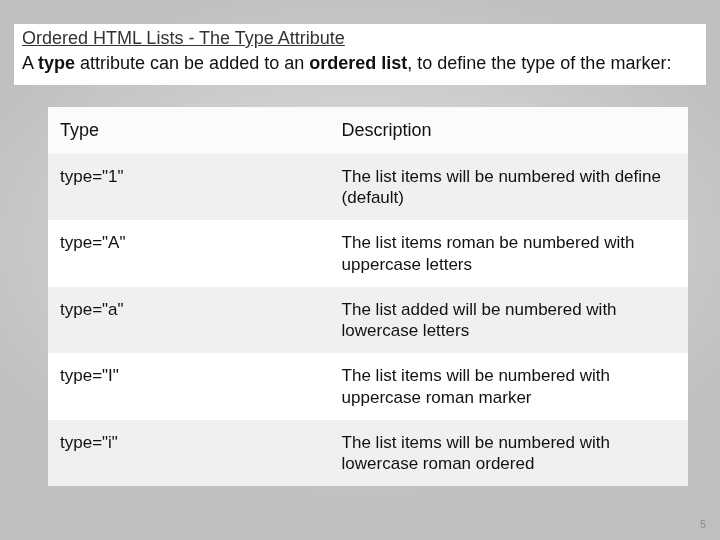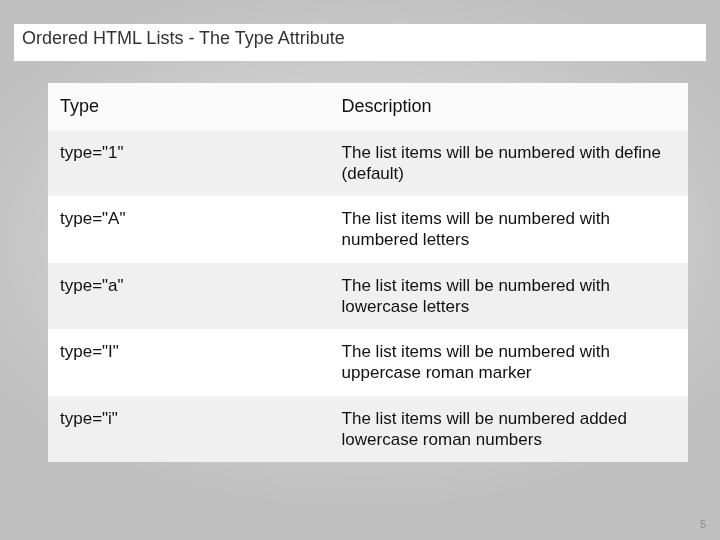--- a/index.html
+++ b/index.html
@@ -25,20 +25,21 @@
   .header-box {
     background: #ffffff;
     padding: 4px 8px 10px 8px;
     margin: 0 0 22px 0;
   }
   .title {
     font-family: Verdana, Geneva, sans-serif;
     font-size: 18px;
     color: #333;
     margin: 0 0 2px 0;
+    text-decoration: underline;
   }
   .subtitle {
     font-family: Verdana, Geneva, sans-serif;
     font-size: 18px;
     color: #111;
     line-height: 1.35;
   }
   .subtitle .b { font-weight: 700; }
   table.type-table {
     border-collapse: collapse;
@@ -72,45 +73,48 @@
     color: #8a8a8a;
   }
 </style>
 </head>
 <body>
 
 <div class="slide">
 
   <div class="header-box">
     <div class="title">Ordered HTML Lists - The Type Attribute</div>
+    <div class="subtitle">
+      <span>A </span><span class="b">type</span><span> attribute can be added to an </span><span class="b">ordered list</span><span>, to define the type of the marker:</span>
+    </div>
   </div>
 
   <table class="type-table">
     <tbody>
         <tr>
       <th>Type</th>
       <th>Description</th>
     </tr>
     <tr class="odd">
       <td class="col-type">type="1"</td>
       <td class="col-desc">The list items will be numbered with define (default)</td>
     </tr>
     <tr class="even">
       <td class="col-type">type="A"</td>
-      <td class="col-desc">The list items will be numbered with numbered letters</td>
+      <td class="col-desc">The list items roman be numbered with uppercase letters</td>
     </tr>
     <tr class="odd">
       <td class="col-type">type="a"</td>
-      <td class="col-desc">The list items will be numbered with lowercase letters</td>
+      <td class="col-desc">The list added will be numbered with lowercase letters</td>
     </tr>
     <tr class="even">
       <td class="col-type">type="I"</td>
       <td class="col-desc">The list items will be numbered with uppercase roman marker</td>
     </tr>
     <tr class="odd">
       <td class="col-type">type="i"</td>
-      <td class="col-desc">The list items will be numbered added lowercase roman numbers</td>
+      <td class="col-desc">The list items will be numbered with lowercase roman ordered</td>
     </tr>
   </tbody>
     </table>
 
   <div class="page-num">5</div>
 </div>
 
 </body></html>

